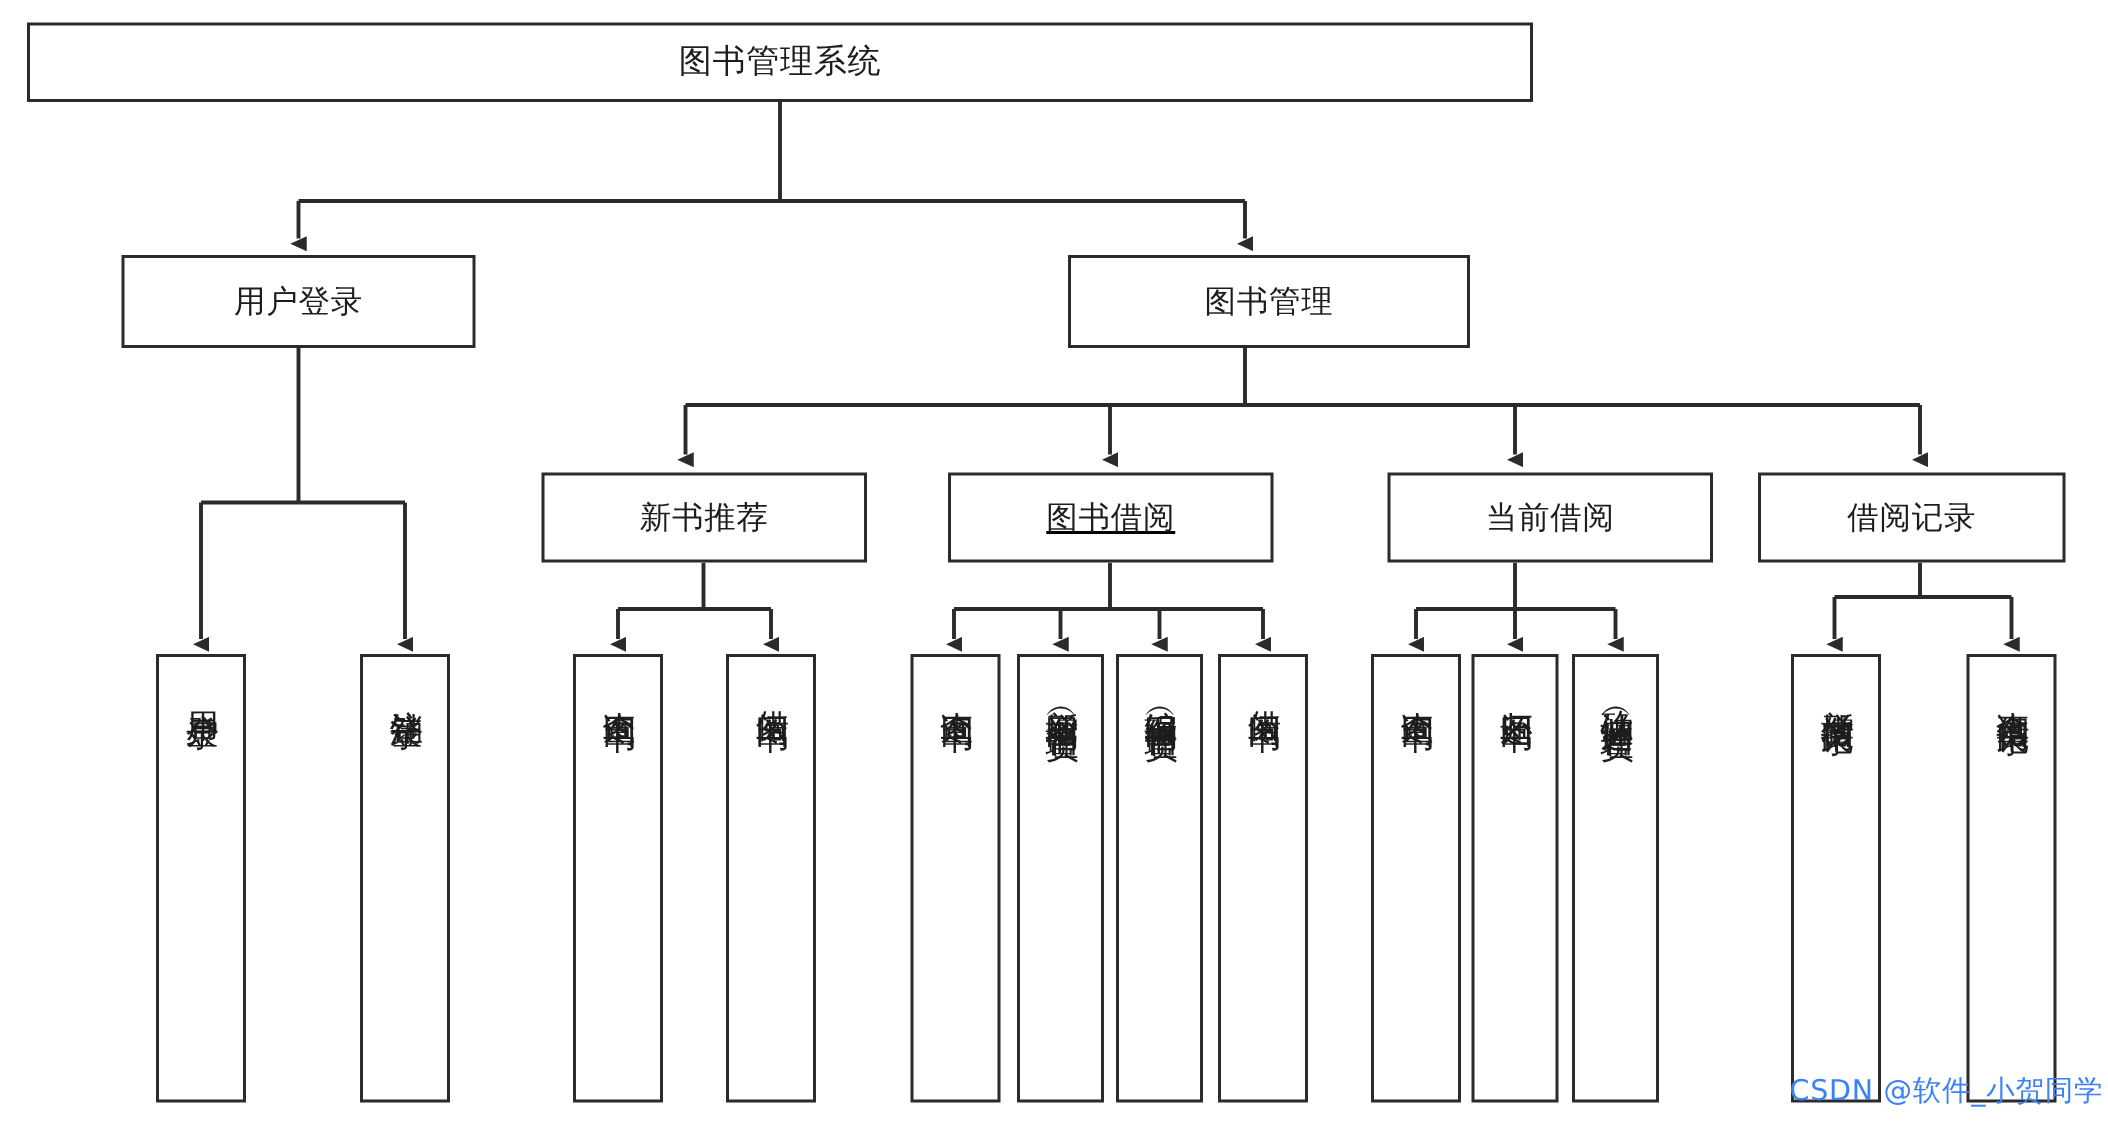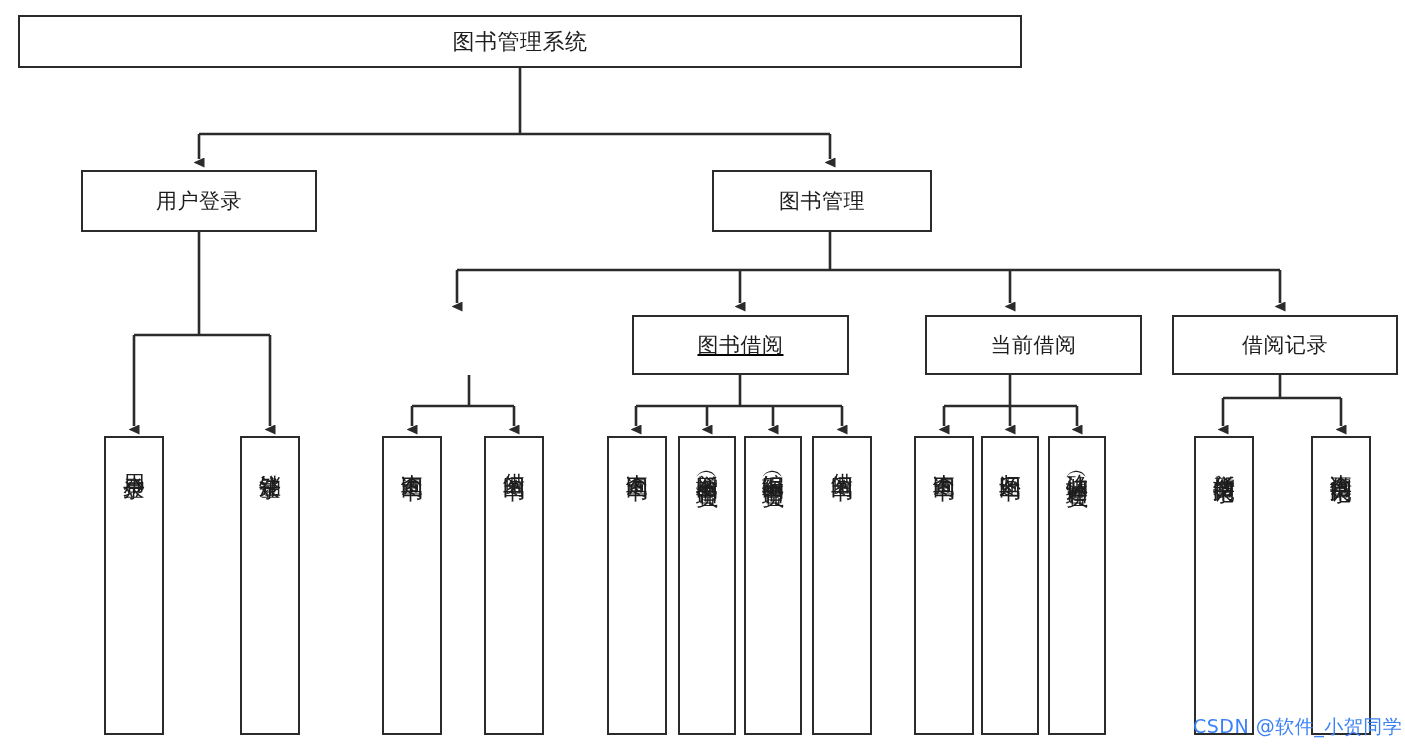--- a/index.html
+++ b/index.html
@@ -123,31 +123,34 @@
     </g>
   </svg>
 
   <div class="node horizontal root" style="left:18px; top:15px; width:1004px; height:53px;">
     <span class="label">图书管理系统</span>
   </div>
 
   <div class="node horizontal" style="left:81px; top:170px; width:236px; height:62px;">
     <span class="label">用户登录</span>
   </div>
-  <div class="node horizontal" style="left:712px; top:170px; width:220px; height:62px;">
+  <div class="node horizontal" style="left:712px; top:170px; width:268px; height:62px;">
     <span class="label">图书管理</span>
   </div>
 
+  <div class="node horizontal" style="left:361px; top:315px; width:217px; height:60px;">
+    <span class="label">新书推荐</span>
+  </div>
   <div class="node horizontal" style="left:632px; top:315px; width:217px; height:60px;text-decoration:underline;">
     <span class="label">图书借阅</span>
   </div>
   <div class="node horizontal" style="left:902px; top:315px; width:217px; height:60px;margin-left:23px;">
     <span class="label">当前借阅</span>
   </div>
-  <div class="node horizontal" style="left:1172px; top:315px; width:226px; height:60px;">
+  <div class="node horizontal" style="left:1172px; top:315px; width:205px; height:60px;">
     <span class="label">借阅记录</span>
   </div>
 
   <div class="node vertical" style="left:104px; top:436px; width:60px; height:299px;">
     <span class="label">用户登录</span>
   </div>
   <div class="node vertical" style="left:240px; top:436px; width:60px; height:299px;">
     <span class="label">注销登录</span>
   </div>
 

